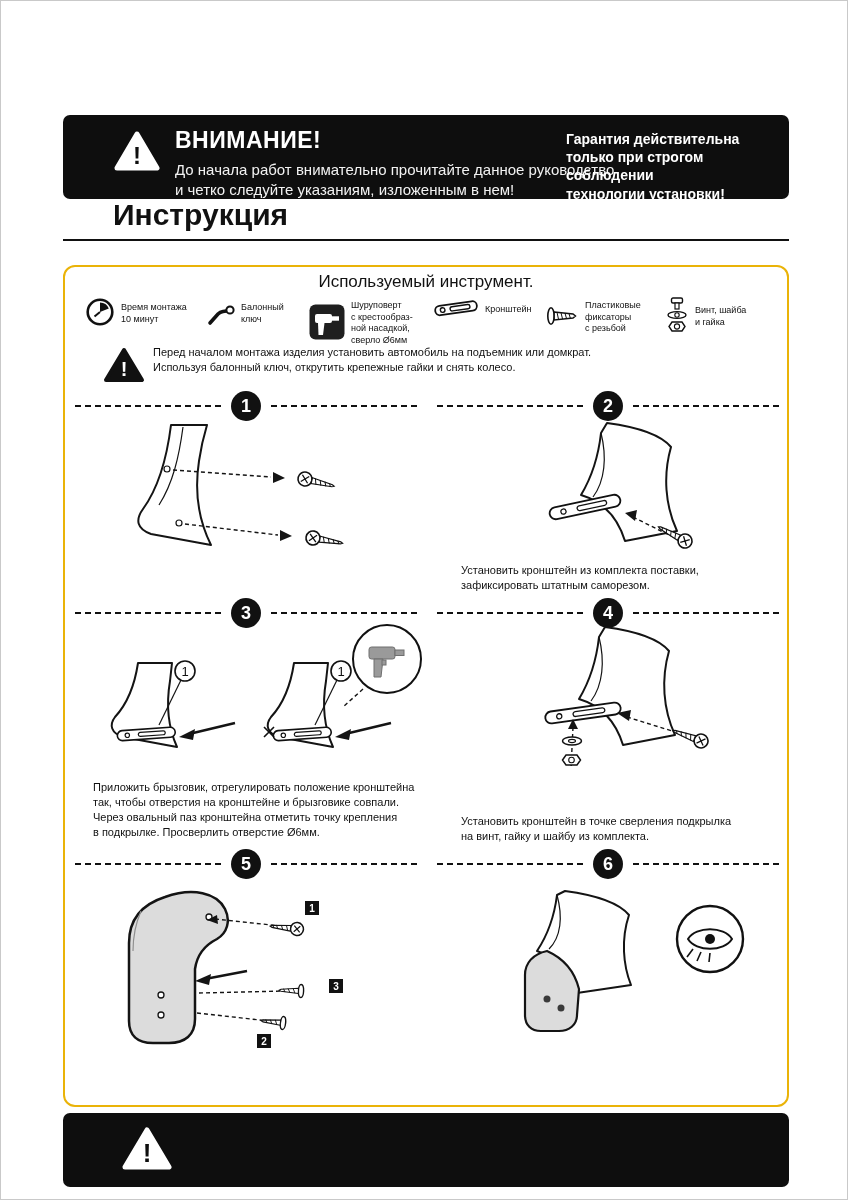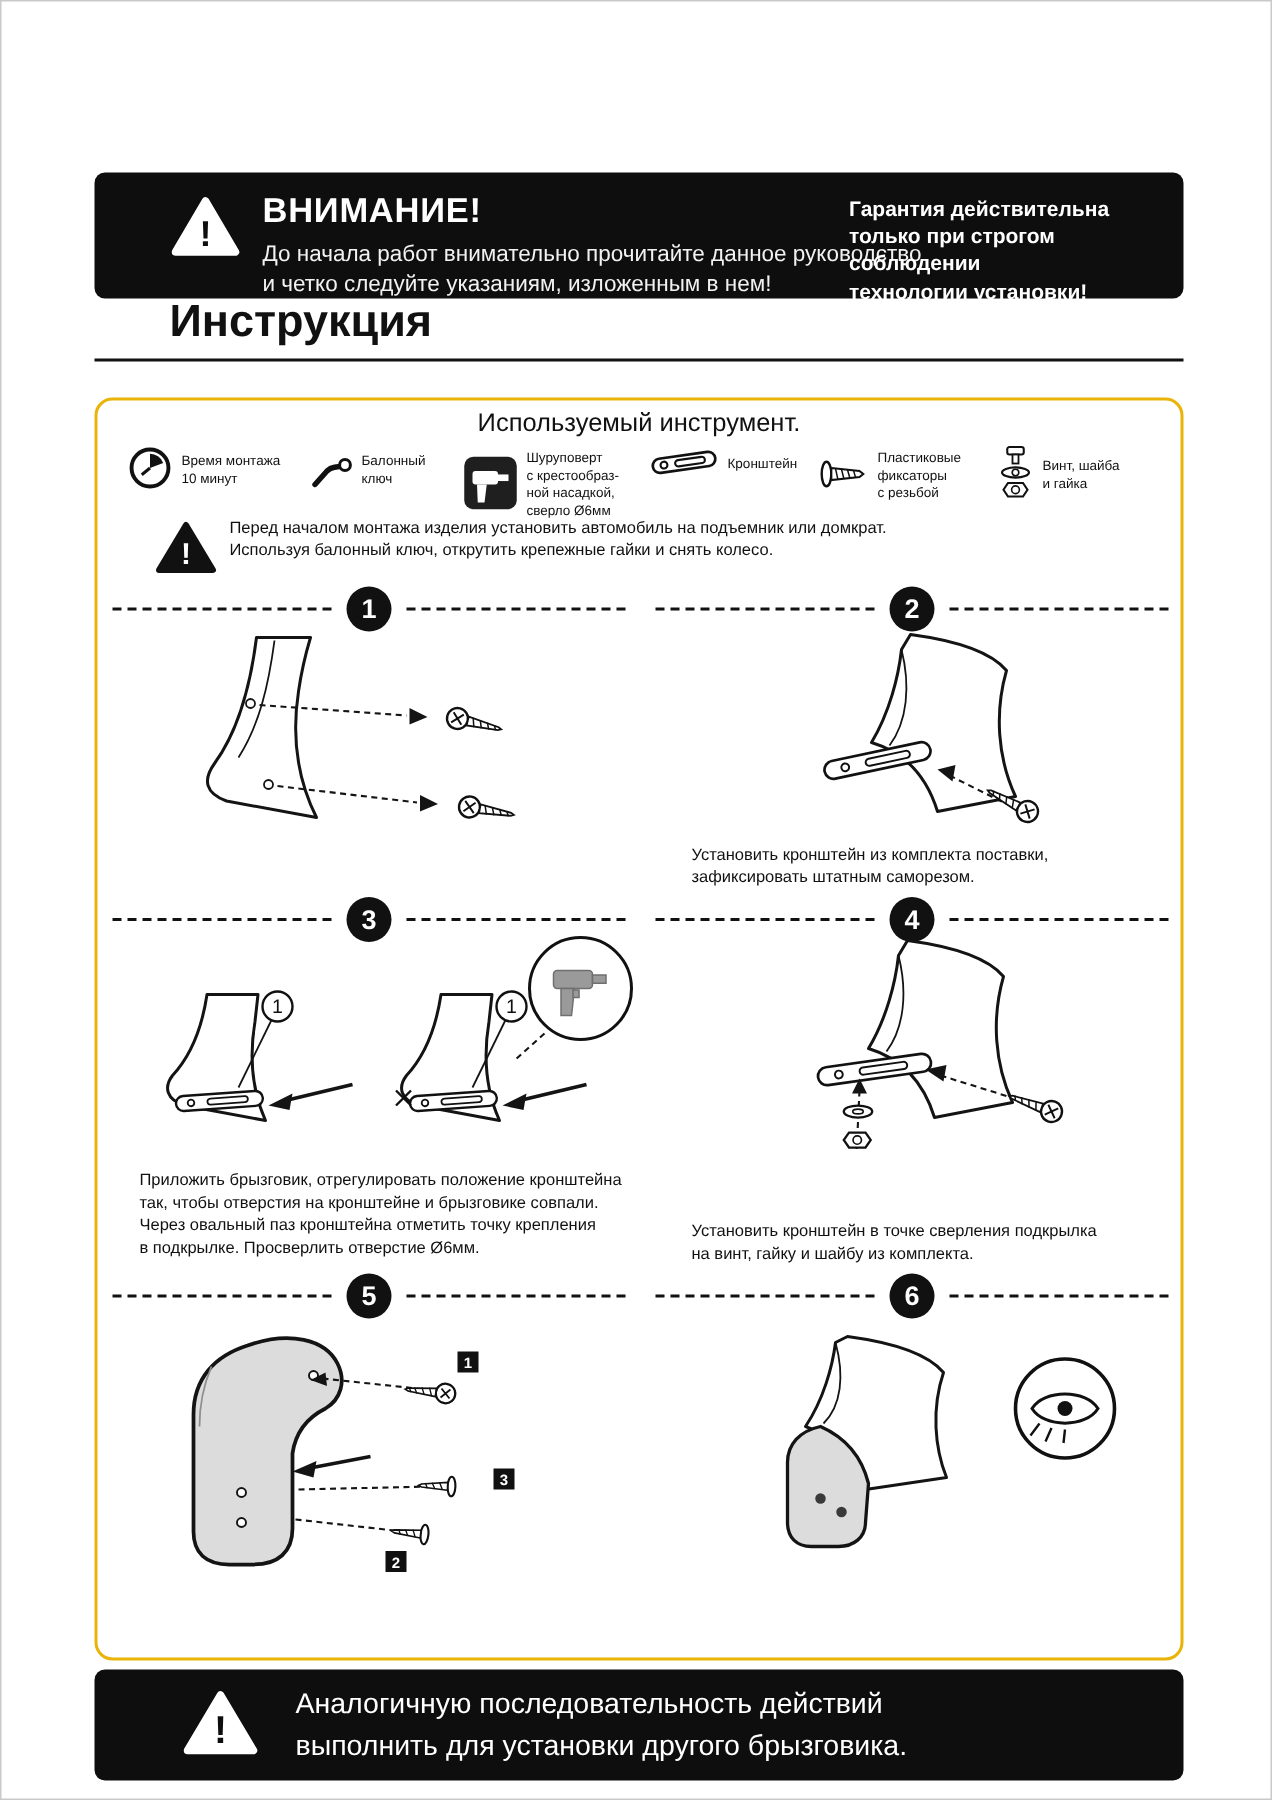--- a/index.html
+++ b/index.html
@@ -384,17 +384,15 @@
 в подкрылке. Просверлить отверстие Ø6мм.</div>
     <div class="caption c4 pre">Установить кронштейн в точке сверления подкрылка
 на винт, гайку и шайбу из комплекта.</div>
   </div>
 
   <div class="bar bottom-bar">
     <svg class="tri" width="52" height="46" viewBox="0 0 52 46">
       <path d="M26,4 L48,41 L4,41 Z" fill="#fff" stroke="#fff" stroke-width="5" stroke-linejoin="round"></path>
       <text x="26" y="36" font-size="26" font-weight="bold" fill="#0e0e0e" text-anchor="middle">!</text>
     </svg>
-    <div class="footer-text pre">Аналогичную последовательность действий
-выполнить для установки другого брызговика.</div>
   </div>
 
 </div>
 
 </body></html>

